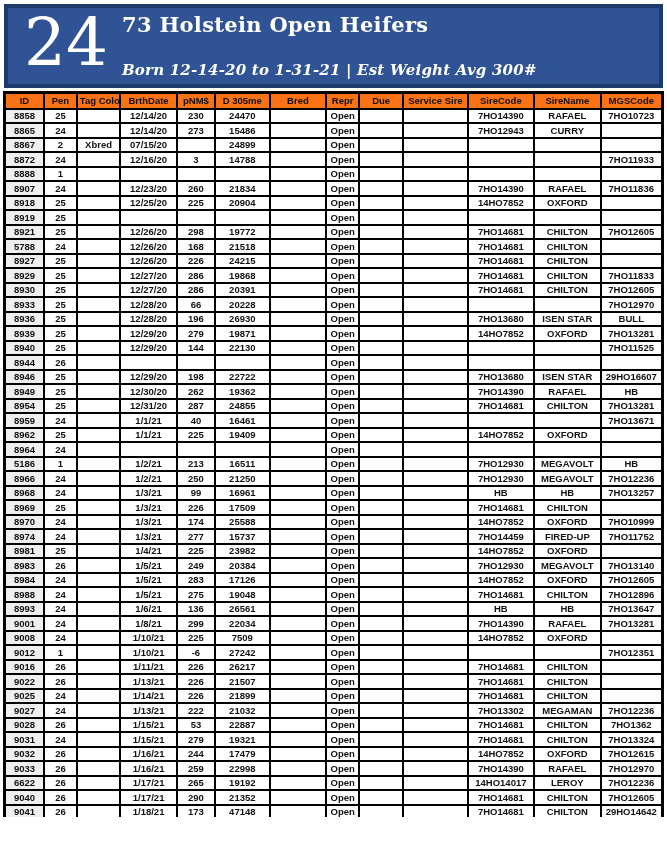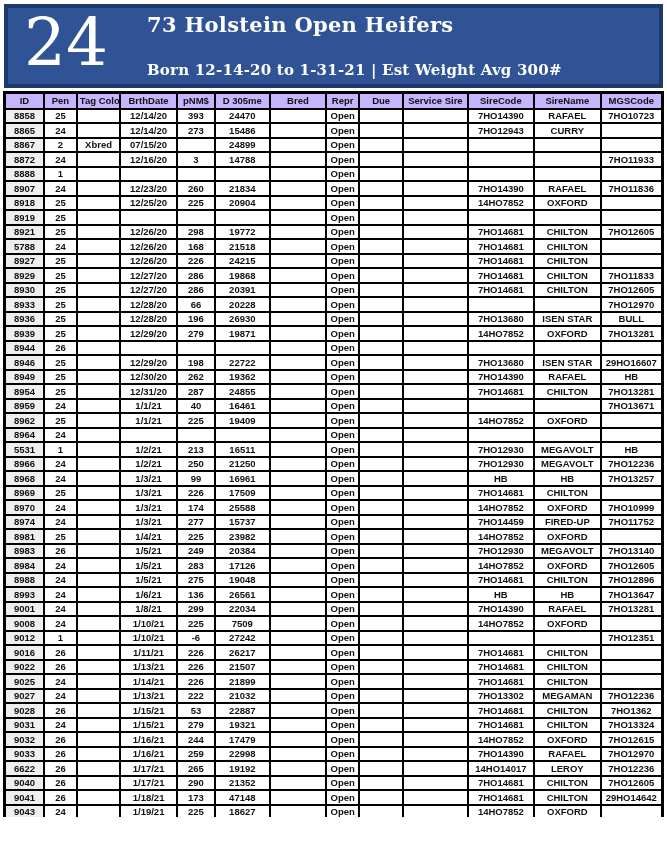--- a/index.html
+++ b/index.html
@@ -9,38 +9,38 @@
   
   .lot-header {
     position:absolute; left:4px; top:4px; right:4px; height:84px;
     background:#2f5394; border:4px solid #1e3a6b;
     display:flex; align-items:center; color:#ffffff;
     font-family:"DejaVu Serif", serif;
   }
   .lot-number {
     font-size:66px; line-height:1; padding:0 14px 6px 16px; font-weight:400;
   }
-  .lot-titles { display:flex; flex-direction:column; gap:24px; padding-bottom:2px;margin-left:25px; }
+  .lot-titles { display:flex; flex-direction:column; gap:24px; padding-bottom:2px; }
   .lot-title { font-size:21px; font-weight:700; letter-spacing:.3px; }
-  .lot-subtitle { font-size:15px; font-weight:700; letter-spacing:.2px; }
+  .lot-subtitle { font-size:15px; font-weight:700; letter-spacing:.2px;font-style:italic; }
 
   
   table.heifers {
     position:absolute; left:3px; top:91px; width:661px;
     border-collapse:collapse; table-layout:fixed;
     font-family:"Liberation Sans", sans-serif;
   }
   table.heifers th, table.heifers td {
     border:2px solid #000000;
     height:14.5px; padding:0 2px;
     font-size:9.5px; font-weight:700; color:#111;
     text-align:center; white-space:nowrap; overflow:hidden; line-height:1;
   }
   table.heifers { border:3px solid #000; }
-  table.heifers th { background:#c4b5fd; height:16px; font-size:9.5px; }
+  table.heifers th { background:#f97316; height:16px; font-size:9.5px; }
   table.heifers td.id-cell { background:#efefef;margin-top:40px; }
 </style>
 </head>
 <body>
 
 <div class="page">
 
   <div class="lot-header">
     <div class="lot-number">24</div>
     <div class="lot-titles">
@@ -81,21 +81,21 @@
           <th>SireName</th>
           <th>MGSCode</th>
         </tr>
     </thead>
     <tbody id="table-body">
         <tr>
           <td class="id-cell">8858</td>
           <td>25</td>
           <td></td>
           <td>12/14/20</td>
-          <td>393</td>
+          <td>230</td>
           <td>24470</td>
           <td></td>
           <td>Open</td>
           <td></td>
           <td></td>
           <td>7HO14390</td>
           <td>RAFAEL</td>
           <td>7HO10723</td>
         </tr>
         <tr>
@@ -317,20 +317,35 @@
           <td>19871</td>
           <td></td>
           <td>Open</td>
           <td></td>
           <td></td>
           <td>14HO7852</td>
           <td>OXFORD</td>
           <td>7HO13281</td>
         </tr>
         <tr>
+          <td class="id-cell">8940</td>
+          <td>25</td>
+          <td></td>
+          <td>12/29/20</td>
+          <td>144</td>
+          <td>22130</td>
+          <td></td>
+          <td>Open</td>
+          <td></td>
+          <td></td>
+          <td></td>
+          <td></td>
+          <td>7HO11525</td>
+        </tr>
+        <tr>
           <td class="id-cell">8944</td>
           <td>26</td>
           <td></td>
           <td></td>
           <td></td>
           <td></td>
           <td></td>
           <td>Open</td>
           <td></td>
           <td></td>
@@ -422,21 +437,21 @@
           <td></td>
           <td></td>
           <td>Open</td>
           <td></td>
           <td></td>
           <td></td>
           <td></td>
           <td></td>
         </tr>
         <tr>
-          <td class="id-cell">5531</td>
+          <td class="id-cell">5186</td>
           <td>1</td>
           <td></td>
           <td>1/2/21</td>
           <td>213</td>
           <td>16511</td>
           <td></td>
           <td>Open</td>
           <td></td>
           <td></td>
           <td>7HO12930</td>

